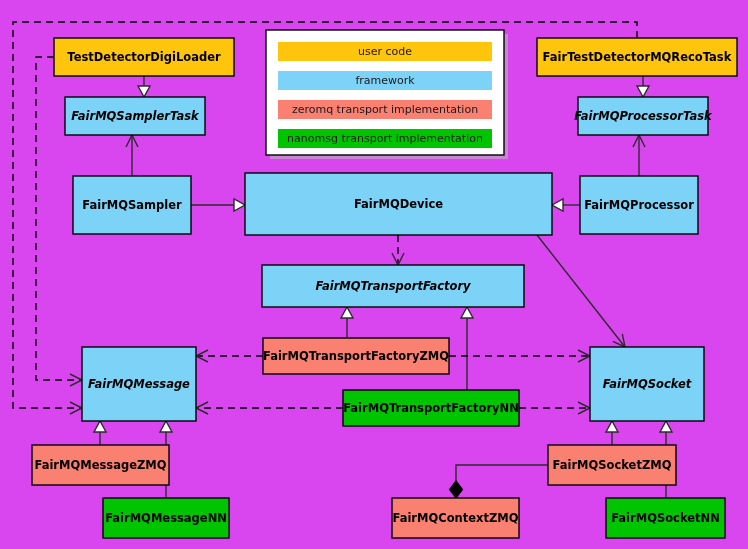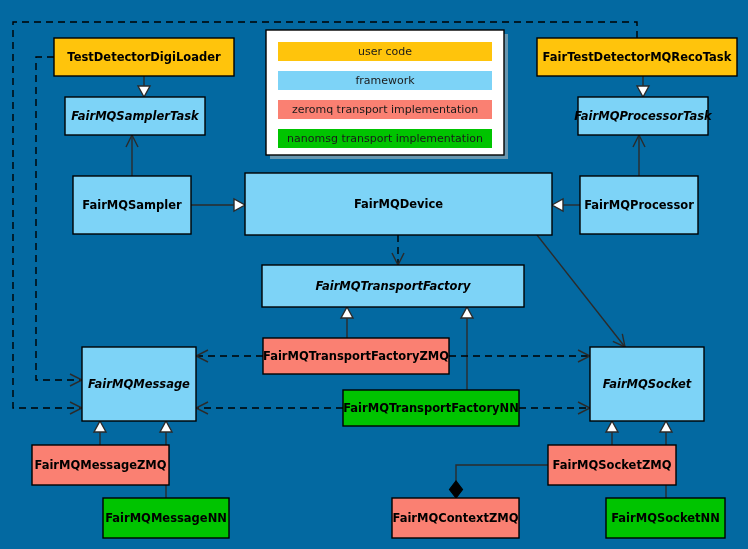--- a/index.html
+++ b/index.html
@@ -11,21 +11,21 @@
   body {
     width: 748px;
     height: 549px;
     font-family: "DejaVu Sans", "Liberation Sans", sans-serif;
     overflow: hidden;
   }
   #diagram-root {
     position: relative;
     width: 748px;
     height: 549px;
-    background: #0369a1;
+    background: #d946ef;
   }
   svg#diagram-svg {
     position: absolute;
     top: 0;
     left: 0;
     width: 748px;
     height: 549px;
     display: block;
   }
   .node-box {

